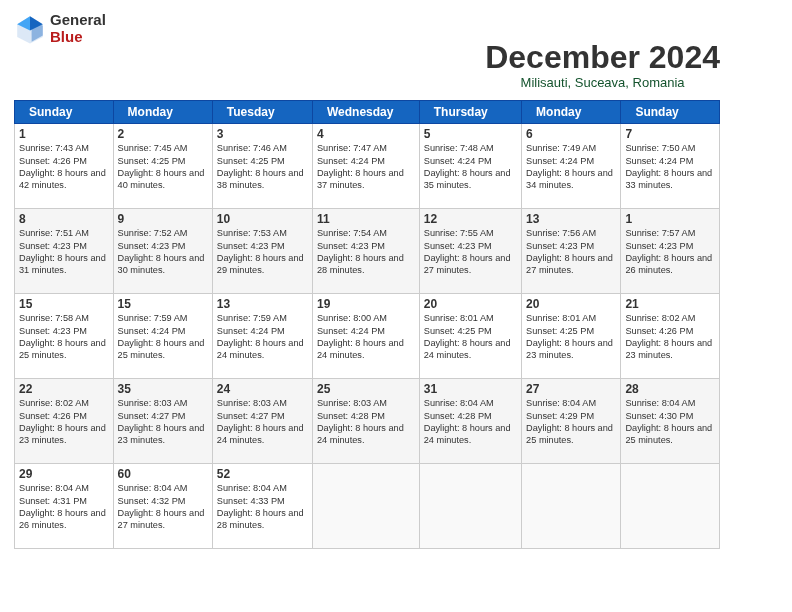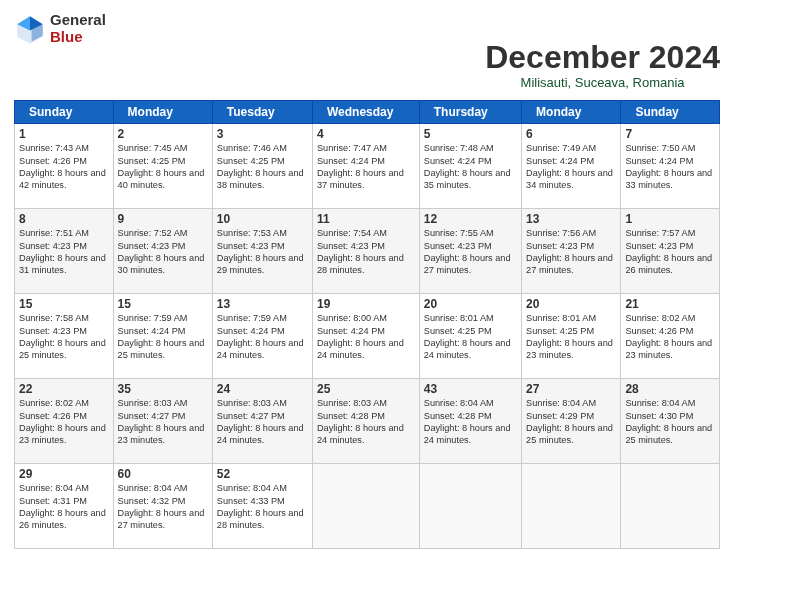--- a/index.html
+++ b/index.html
@@ -240,21 +240,21 @@
         </td>
           <td>
           <span class="day-num">24</span>
           <span class="cell-text">Sunrise: 8:03 AM<br>Sunset: 4:27 PM<br>Daylight: 8 hours and 24 minutes.</span>
         </td>
           <td>
           <span class="day-num">25</span>
           <span class="cell-text">Sunrise: 8:03 AM<br>Sunset: 4:28 PM<br>Daylight: 8 hours and 24 minutes.</span>
         </td>
           <td>
-          <span class="day-num">43</span>
+          <span class="day-num">31</span>
           <span class="cell-text">Sunrise: 8:04 AM<br>Sunset: 4:28 PM<br>Daylight: 8 hours and 24 minutes.</span>
         </td>
           <td>
           <span class="day-num">27</span>
           <span class="cell-text">Sunrise: 8:04 AM<br>Sunset: 4:29 PM<br>Daylight: 8 hours and 25 minutes.</span>
         </td>
           <td>
           <span class="day-num">28</span>
           <span class="cell-text">Sunrise: 8:04 AM<br>Sunset: 4:30 PM<br>Daylight: 8 hours and 25 minutes.</span>
         </td>

